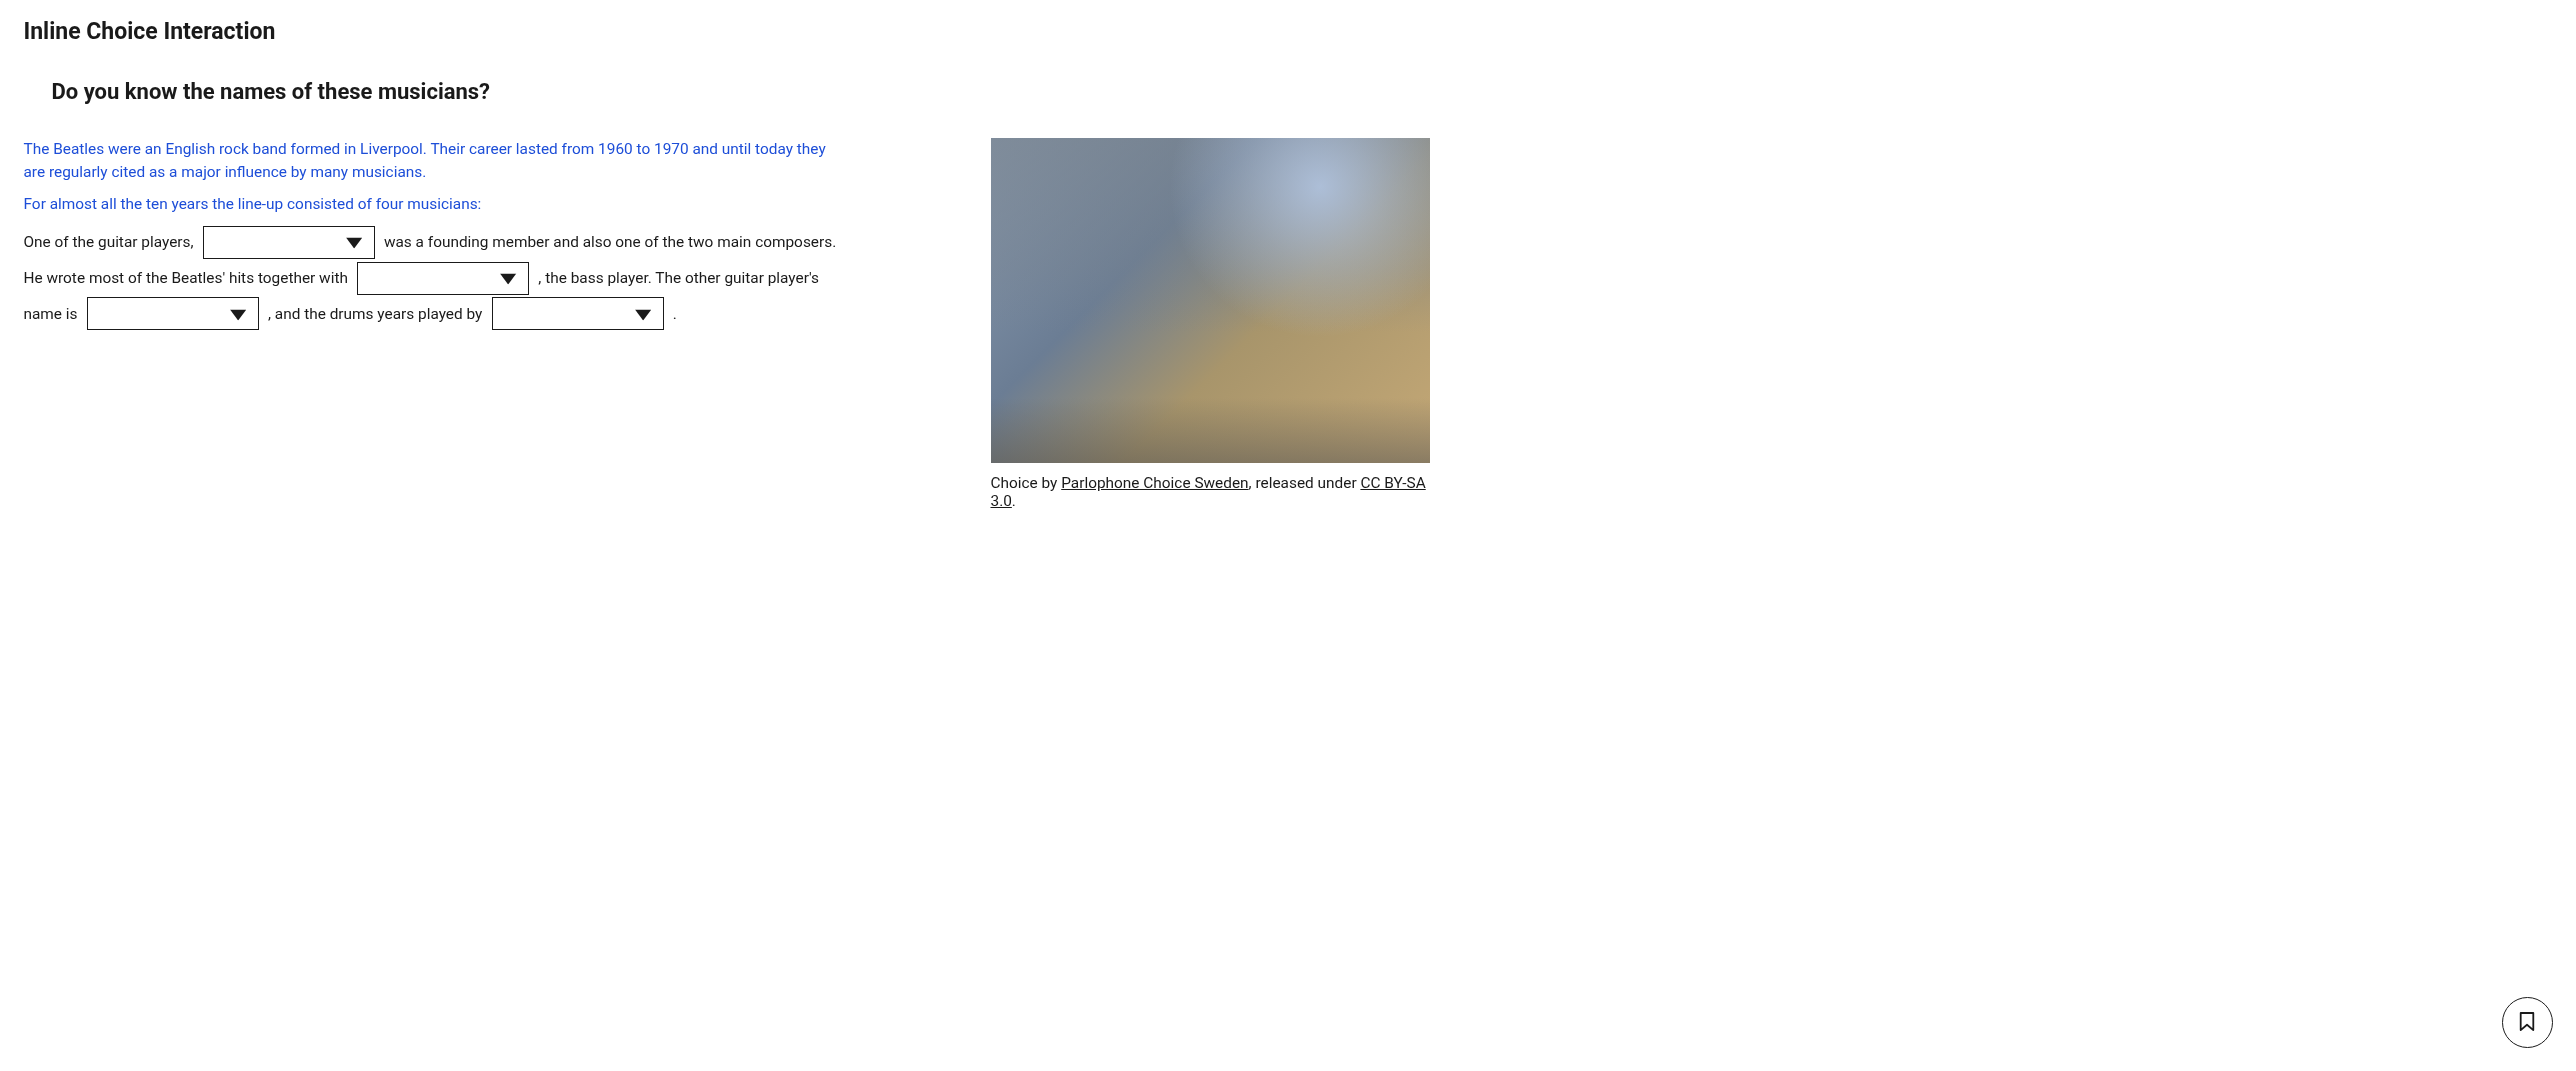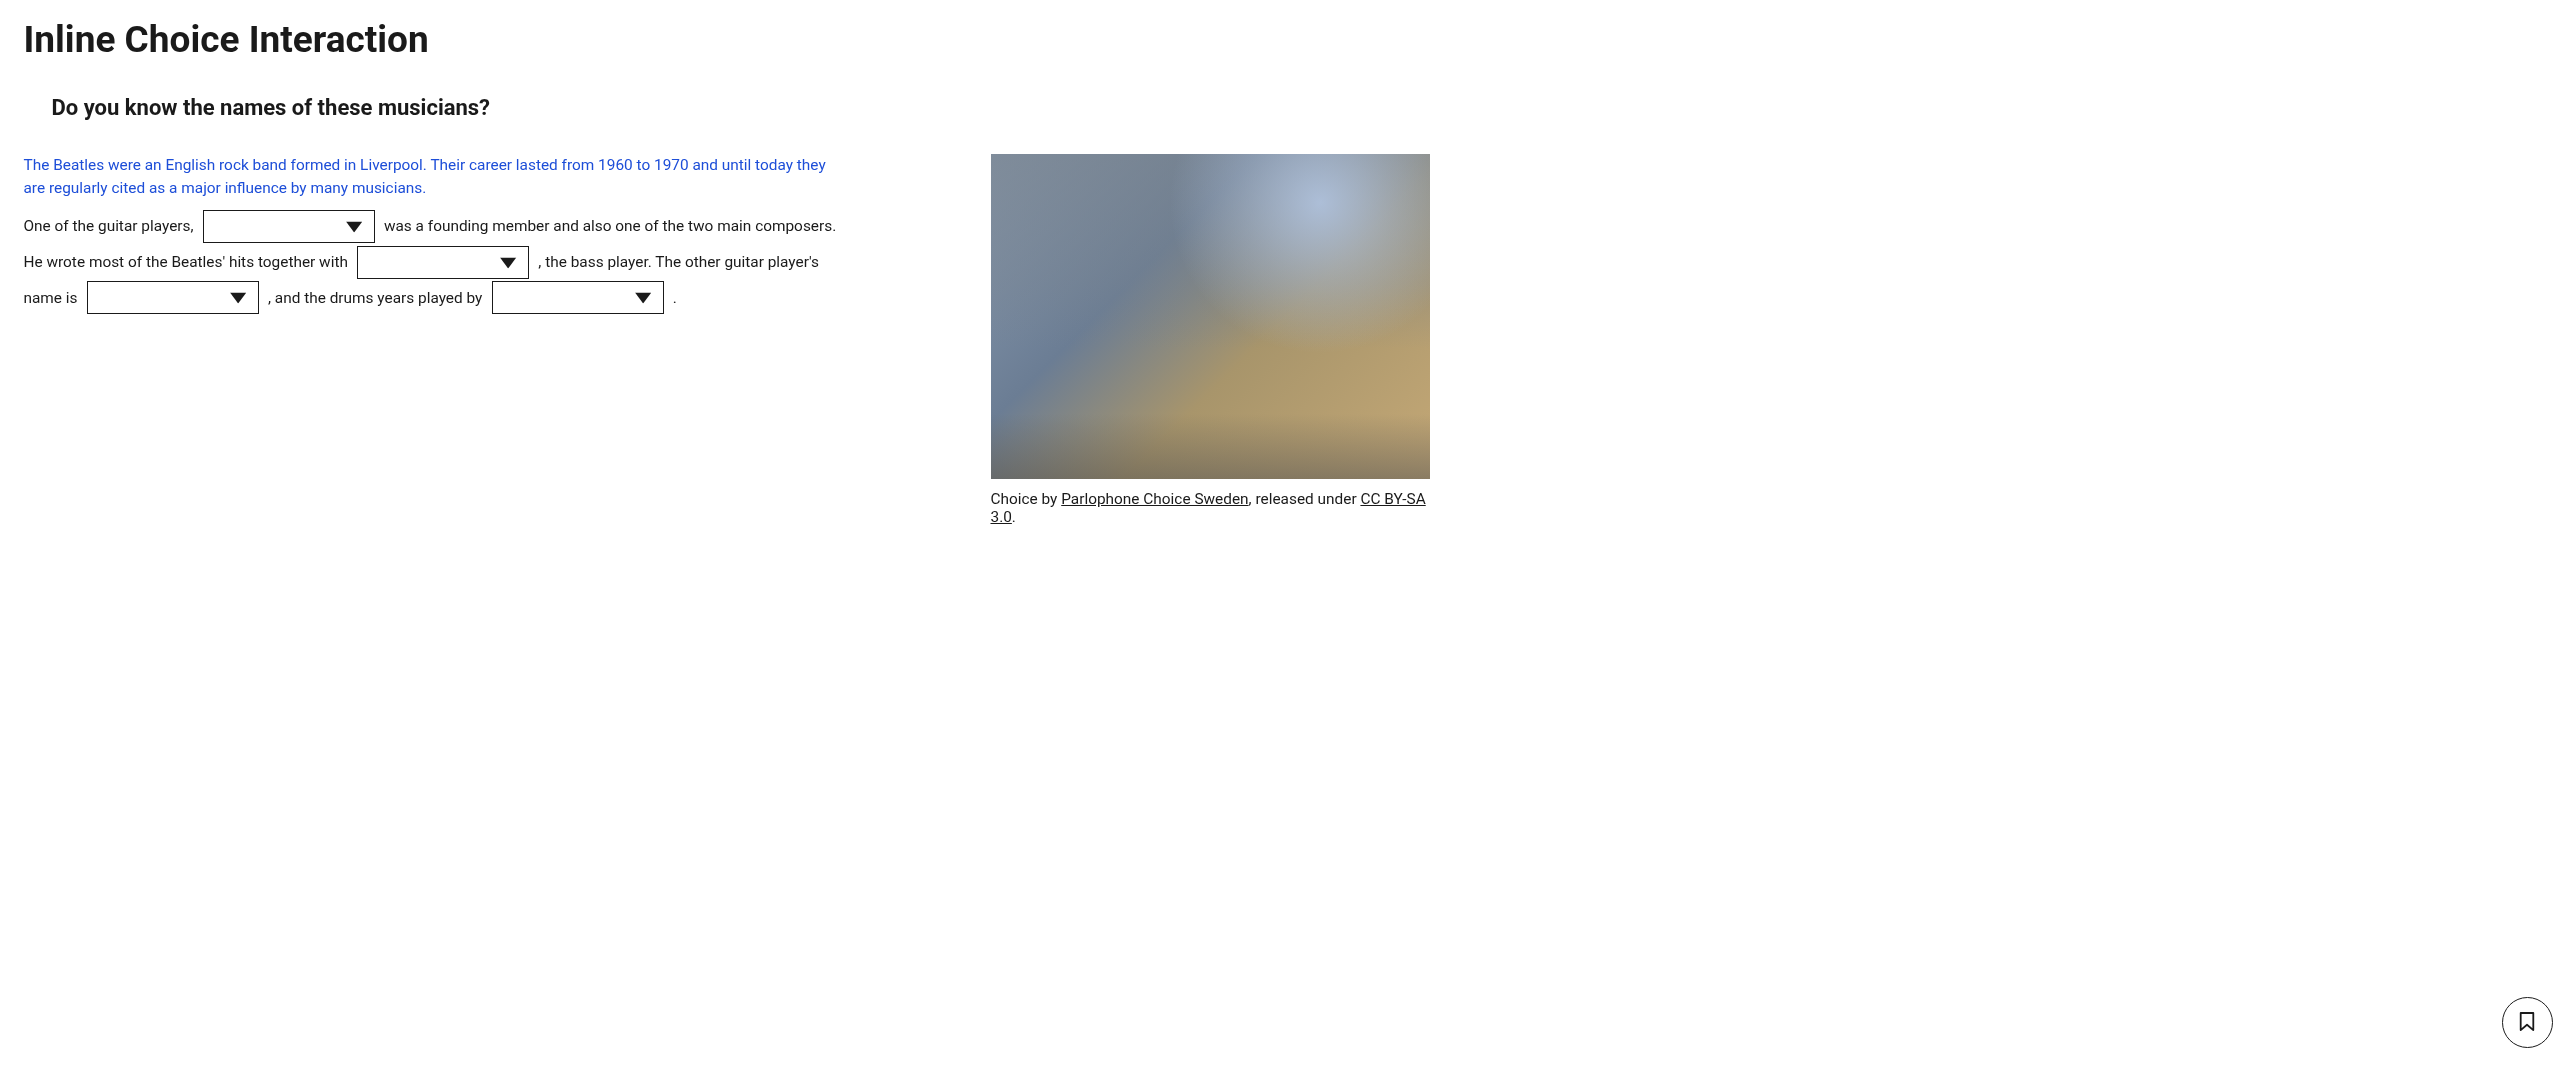--- a/index.html
+++ b/index.html
@@ -7,21 +7,21 @@
       margin: 0;
       padding: 0;
     }
     body {
       font-family: -apple-system, BlinkMacSystemFont, "Segoe UI", Roboto, Helvetica, Arial, sans-serif;
       color: #1a1a1a;
       background: #fff;
       padding: 18px 23.5px;
     }
     .page-title {
-      font-size: 37px;
+      font-size: 23px;
       font-weight: 700;
       margin-bottom: 34px;
     }
     .question-heading {
       font-size: 22px;
       font-weight: 700;
       margin-bottom: 34px;
       margin-left: 28px;
     }
     .main-layout {
@@ -123,20 +123,21 @@
 </head>
 <body>
 
 <h1 class="page-title">Inline Choice Interaction</h1>
 
 <h2 class="question-heading">Do you know the names of these musicians?</h2>
 
 <div class="main-layout">
   <div class="text-column">
     <p class="paragraph">The Beatles were an English rock band formed in Liverpool. Their career lasted from 1960 to 1970 and until today they are regularly cited as a major influence by many musicians.</p>
+    <p class="paragraph">For almost all the ten years the line-up consisted of four musicians:</p>
 
     <p class="fill-in-paragraph">
       <span>One of the guitar players, </span>
       <span class="inline-select">
         <select value="">
           <option value=""></option>
         </select>
         <span class="caret">
           <svg width="16.3" height="11" viewBox="0 0 18 12">
               <polygon points="0,0 18,0 9,12" fill="#1a1a1a"></polygon>

